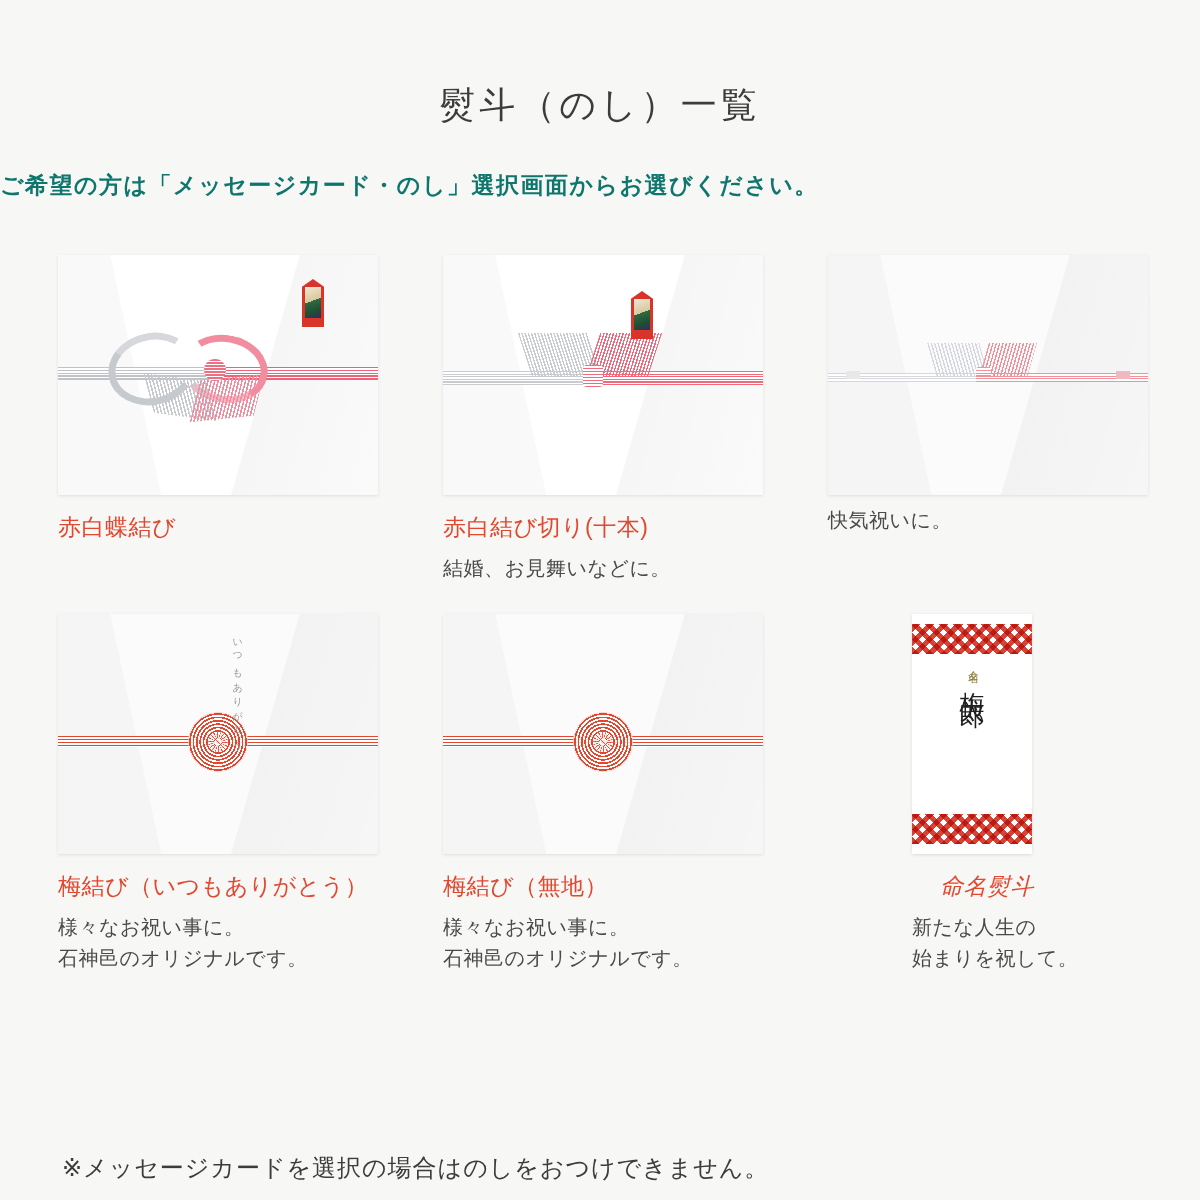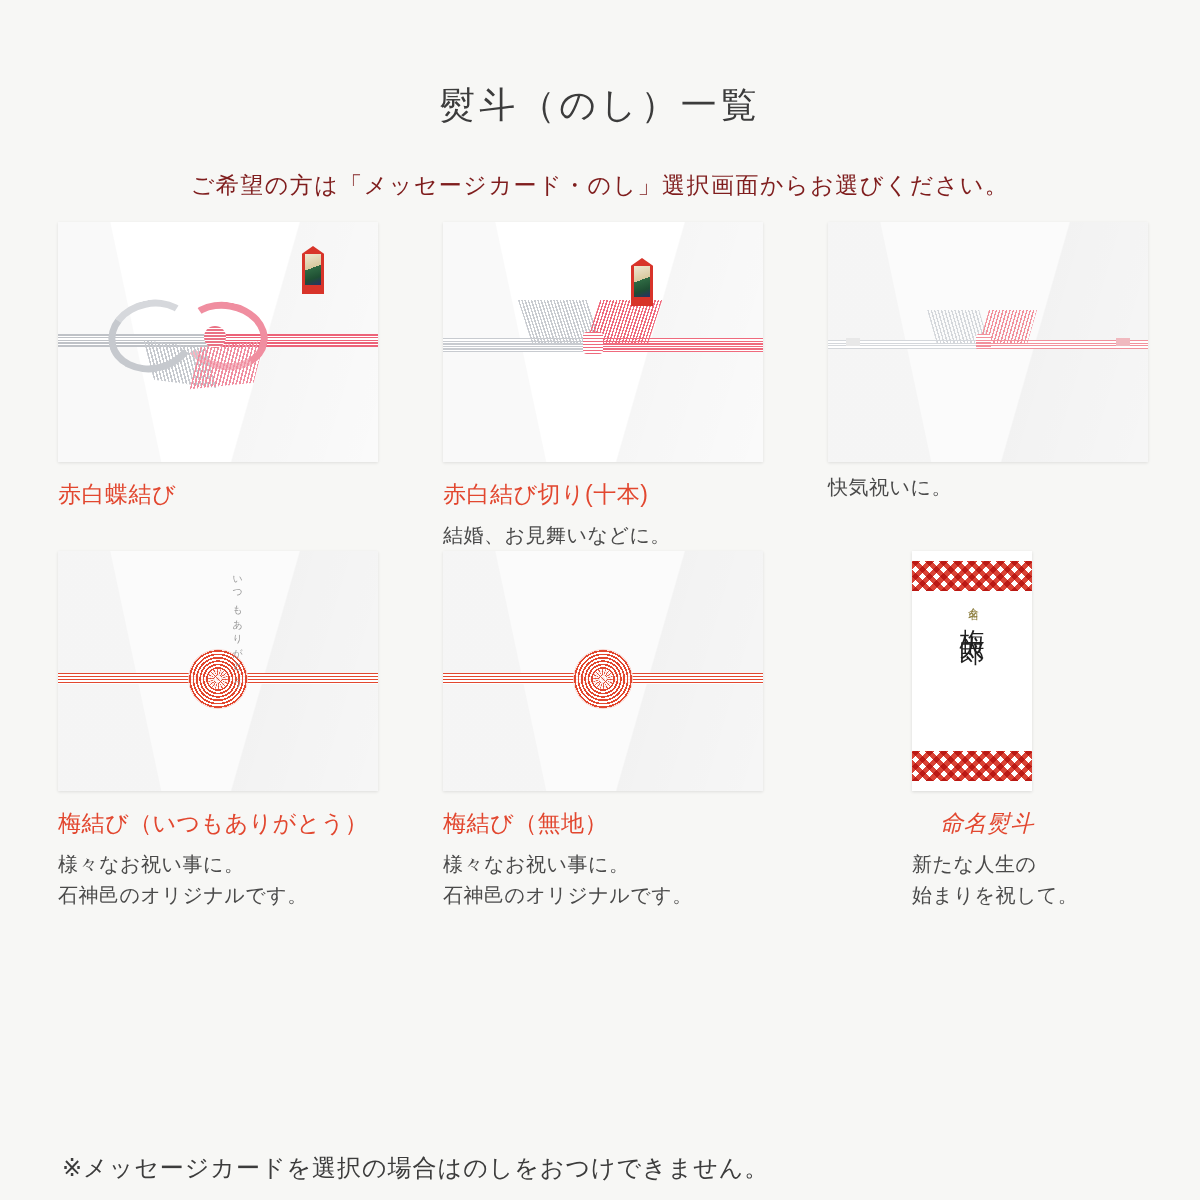--- a/index.html
+++ b/index.html
@@ -27,37 +27,37 @@
   .title {
     text-align: center;
     font-size: 36px;
     letter-spacing: 4px;
     color: #3c3c3c;
     font-weight: 400;
     padding-top: 81px;
     margin: 0;
   }
   .subtitle {
-    text-align: center;
     font-size: 23px;
     letter-spacing: 1.5px;
-    color: #7f1d1d;
+    color: #0f766e;
     margin: 40px 0 0 0;
-    font-weight: 400;
+    font-weight: 700;
   }
 
   
   .grid {
     position: absolute;
-    top: 222px;
+    top: 255px;
     left: 58px;
     width: 1090px;
     display: grid;
     grid-template-columns: 385px 385px 320px;
     grid-template-rows: auto auto;
+    row-gap: 30px;
   }
   .cell { width: 320px; }
 
   .thumb {
     width: 320px;
     height: 240px;
     position: relative;
     background: #ffffff;
     box-shadow: 0 1px 3px rgba(0,0,0,0.10);
     overflow: hidden;

